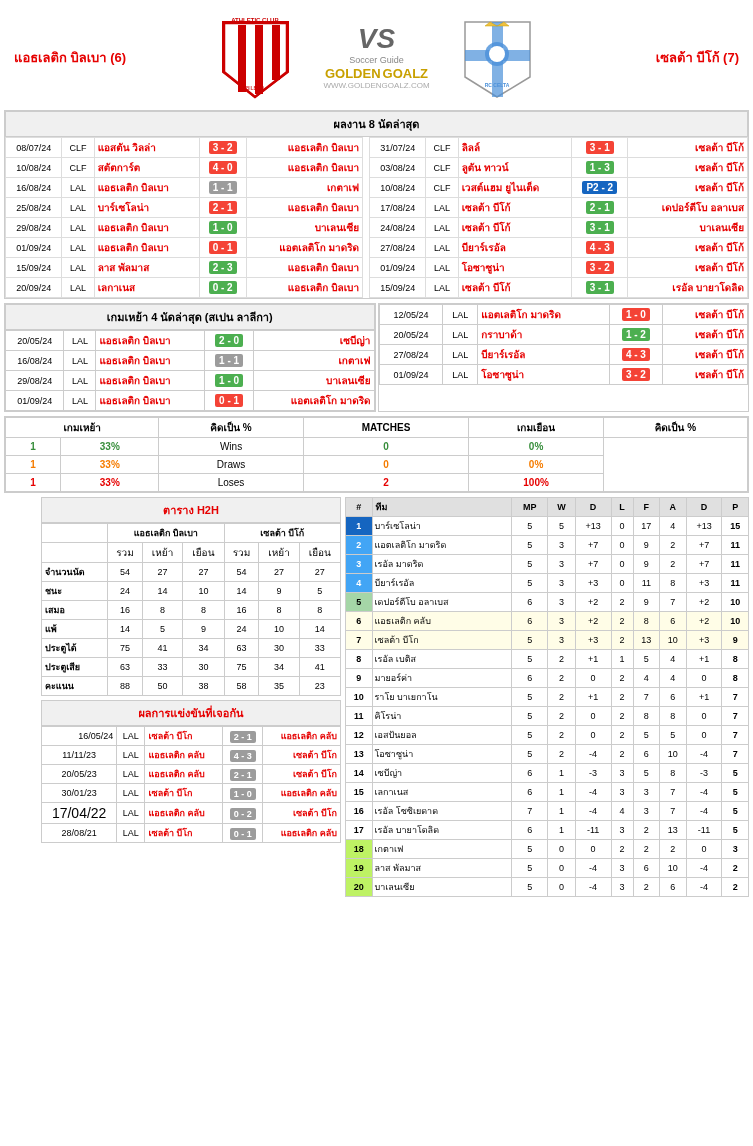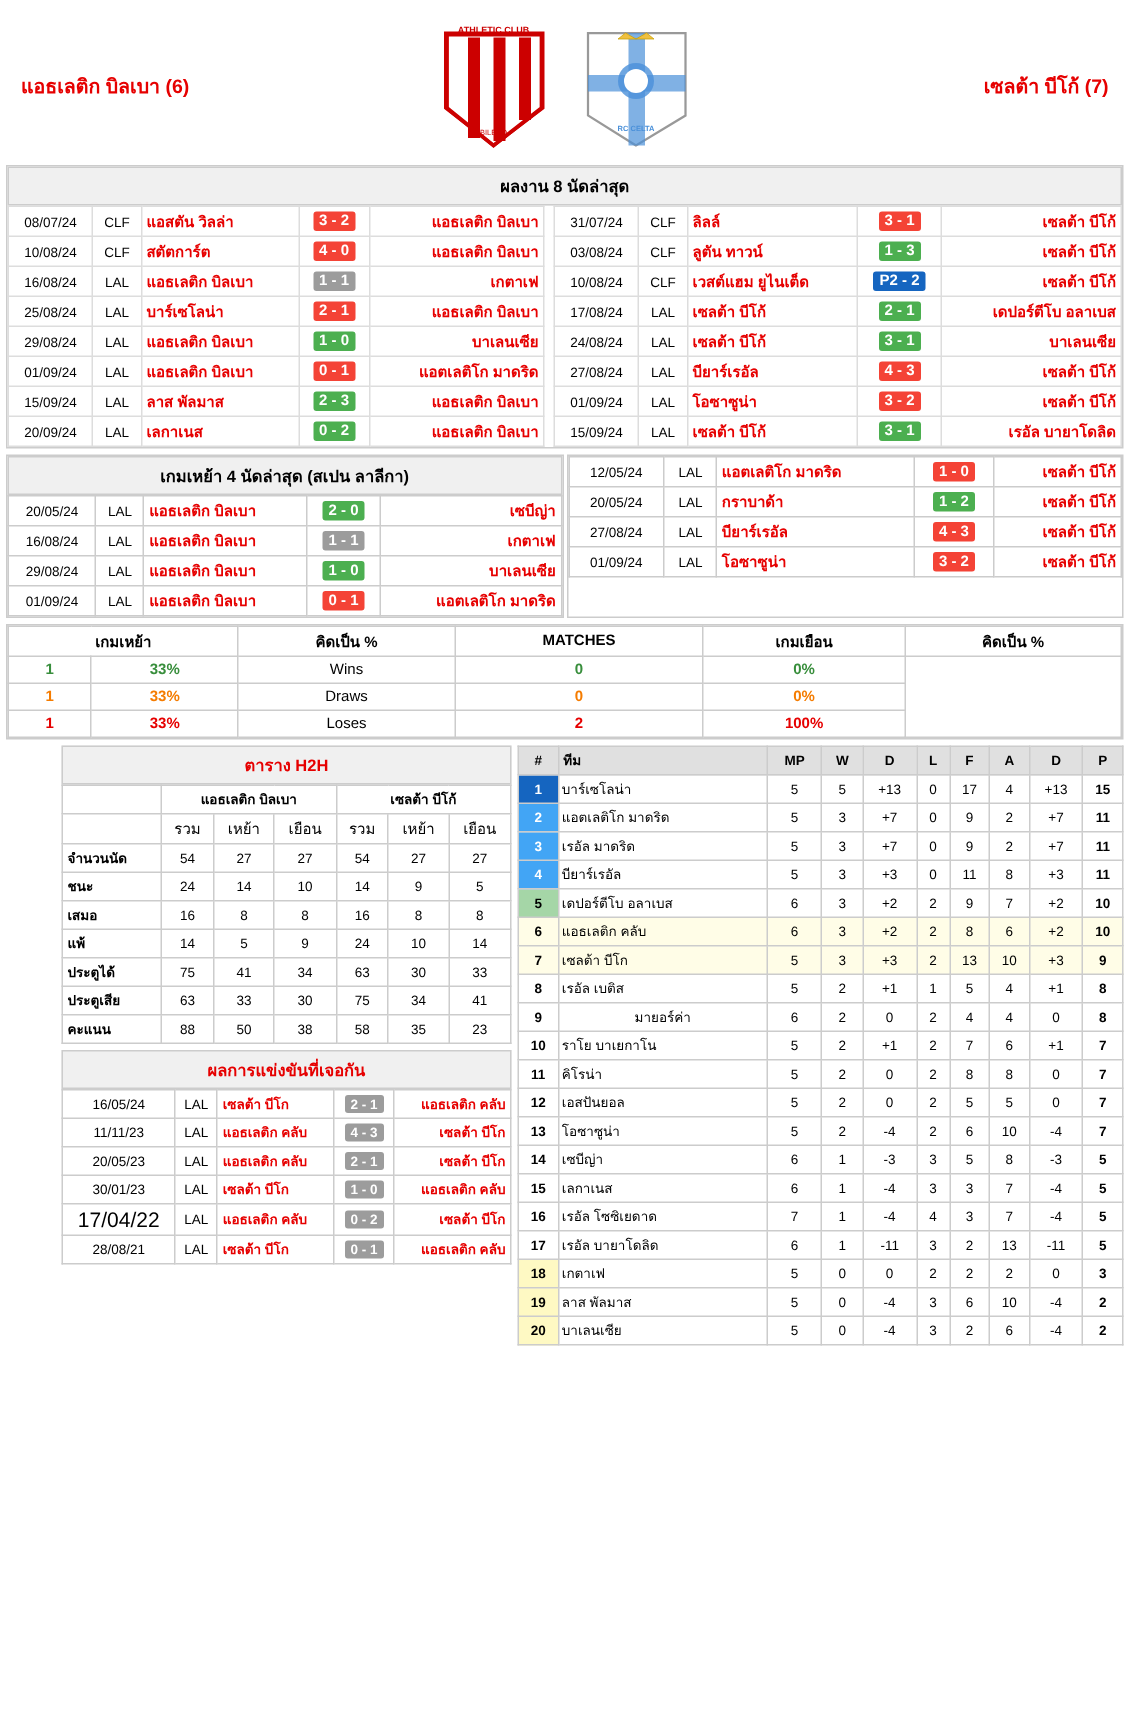--- a/index.html
+++ b/index.html
@@ -83,21 +83,21 @@
     .right-align { text-align: right; }
     .section-wrap { border: 1px solid #ccc; margin-bottom: 4px; }
     .section-wrap table { border: none; }
     .section-wrap table td { border: 1px solid #ddd; }
 
     .standings-table th { background: #e0e0e0; font-weight: bold; font-size: 9px; }
     .standings-table td { font-size: 9px; padding: 2px; }
     .rank-1 { background: #1565c0; color: #fff; font-weight: bold; }
     .rank-2, .rank-3, .rank-4 { background: #42a5f5; color: #fff; }
     .rank-5, .rank-6 { background: #a5d6a7; }
-    .rank-18, .rank-19, .rank-20 { background: #fef9c3; }
+    .rank-18, .rank-19, .rank-20 { background: #bef264; }
 
     .perf-table { border: 1px solid #ccc; }
     .perf-table td { padding: 3px 6px; font-size: 10px; }
     .wins-row td:nth-child(1), .wins-row td:nth-child(2) { color: #388e3c; font-weight: bold; }
     .draws-row td:nth-child(1), .draws-row td:nth-child(2) { color: #f57c00; font-weight: bold; }
     .loses-row td:nth-child(1), .loses-row td:nth-child(2) { color: #e60000; font-weight: bold; }
     .wins-row td:nth-child(4), .wins-row td:nth-child(5) { color: #388e3c; font-weight: bold; }
     .draws-row td:nth-child(4), .draws-row td:nth-child(5) { color: #f57c00; font-weight: bold; }
     .loses-row td:nth-child(4), .loses-row td:nth-child(5) { color: #e60000; font-weight: bold; }
 
@@ -123,20 +123,31 @@
         <rect x="20" y="13" width="8" height="67" fill="#c00"></rect>
         <rect x="37" y="13" width="8" height="69" fill="#c00"></rect>
         <rect x="54" y="13" width="8" height="55" fill="#c00"></rect>
 
         <polygon points="37,85 6,60 6,11 37,11 69,11 69,60" fill="none" stroke="#c00" stroke-width="2.5"></polygon>
 
         <text x="37" y="10" text-anchor="middle" font-size="6" fill="#c00" font-family="Arial" font-weight="bold">ATHLETIC CLUB</text>
         <text x="37" y="78" text-anchor="middle" font-size="5" fill="#c00" font-family="Arial">BILBAO</text>
       </svg>
 
+      <div class="vs-area">
+        <div class="vs-text">VS</div>
+        <div class="brand-logo">
+          <div style="font-size:9px;color:#888;">Soccer Guide</div>
+          <div style="display:flex;align-items:center;justify-content:center;gap:2px;">
+            <span style="font-size:13px;font-weight:bold;color:#c8a000;">GOLDEN</span>
+            <span style="font-size:13px;font-weight:bold;color:#c8a000;">GOALZ</span>
+          </div>
+          <div style="font-size:8px;color:#aaa;">WWW.GOLDENGOALZ.COM</div>
+        </div>
+      </div>
 
       <svg width="75" height="90" viewBox="0 0 75 90">
 
         <polygon points="37,85 5,65 5,10 70,10 70,65" fill="#fff" stroke="#999" stroke-width="1.5"></polygon>
 
         <rect x="32" y="10" width="11" height="75" fill="#4a90d9" opacity="0.7"></rect>
         <rect x="5" y="38" width="65" height="11" fill="#4a90d9" opacity="0.7"></rect>
 
         <circle cx="37" cy="42" r="12" fill="#4a90d9" opacity="0.8"></circle>
         <circle cx="37" cy="42" r="8" fill="#fff"></circle>
@@ -455,21 +466,21 @@
     <td style="font-size:9px;">23</td>
             </tr>
           </tbody>
       </table>
 
       <div style="margin-top:4px;">
         <div class="section-title" style="color:#e60000;">ผลการแข่งขันที่เจอกัน</div>
         <table>
           <tbody id="h2h-results-body">
               <tr>
-                <td style="font-size:9px;">16/05/24</td>
+                <td style="font-size:9px;text-align:right;">16/05/24</td>
     <td style="font-size:9px;">LAL</td>
     <td class="left-align bold-red" style="font-size:9px;">เซลต้า บีโก</td>
     <td><span class="score-draw" style="font-size:9px;">2 - 1</span></td>
     <td class="right-align bold-red" style="font-size:9px;">แอธเลติก คลับ</td>
               </tr>
               <tr>
                 <td style="font-size:9px;">11/11/23</td>
     <td style="font-size:9px;">LAL</td>
     <td class="left-align bold-red" style="font-size:9px;">แอธเลติก คลับ</td>
     <td><span class="score-draw" style="font-size:9px;">4 - 3</span></td>
@@ -616,21 +627,21 @@
     <td style="font-size:9px;">2</td>
     <td style="font-size:9px;">+1</td>
     <td style="font-size:9px;">1</td>
     <td style="font-size:9px;">5</td>
     <td style="font-size:9px;">4</td>
     <td style="font-size:9px;">+1</td>
     <td style="font-size:9px;font-weight:bold;">8</td>
             </tr>
             <tr>
               <td class="" style="font-size:9px;font-weight:bold;">9</td>
-    <td class="left-align" style="font-size:9px;text-align:center;">มายอร์ค่า</td>
+    <td class="left-align" style="font-size:9px;">มายอร์ค่า</td>
     <td style="font-size:9px;">6</td>
     <td style="font-size:9px;">2</td>
     <td style="font-size:9px;">0</td>
     <td style="font-size:9px;">2</td>
     <td style="font-size:9px;">4</td>
     <td style="font-size:9px;">4</td>
     <td style="font-size:9px;">0</td>
     <td style="font-size:9px;font-weight:bold;">8</td>
             </tr>
             <tr>

